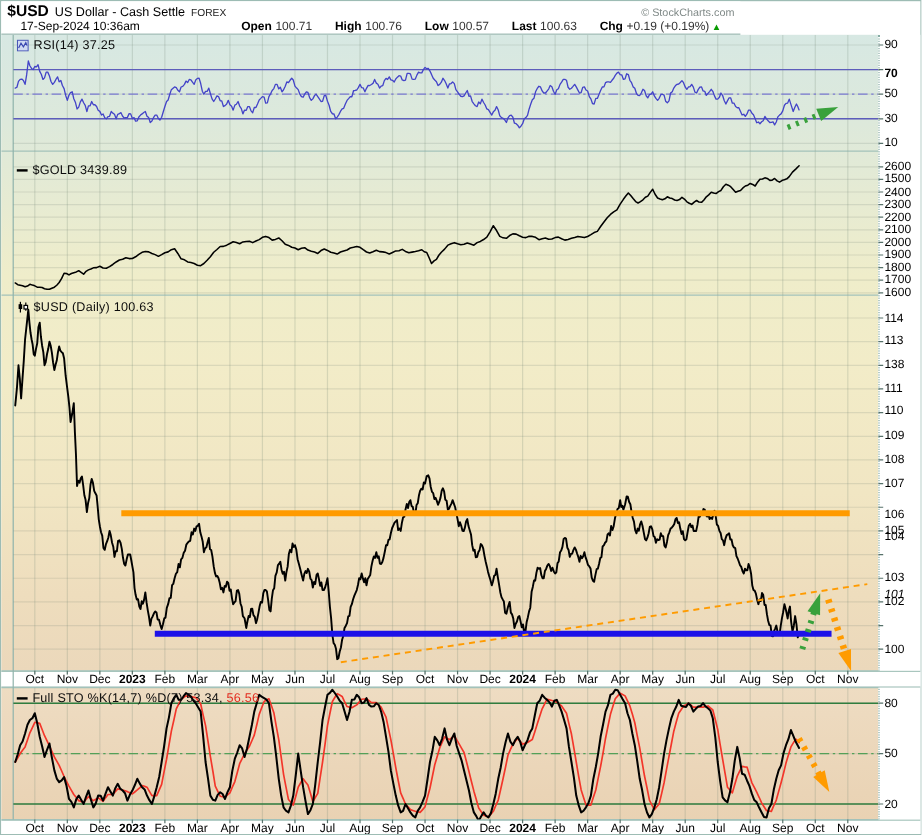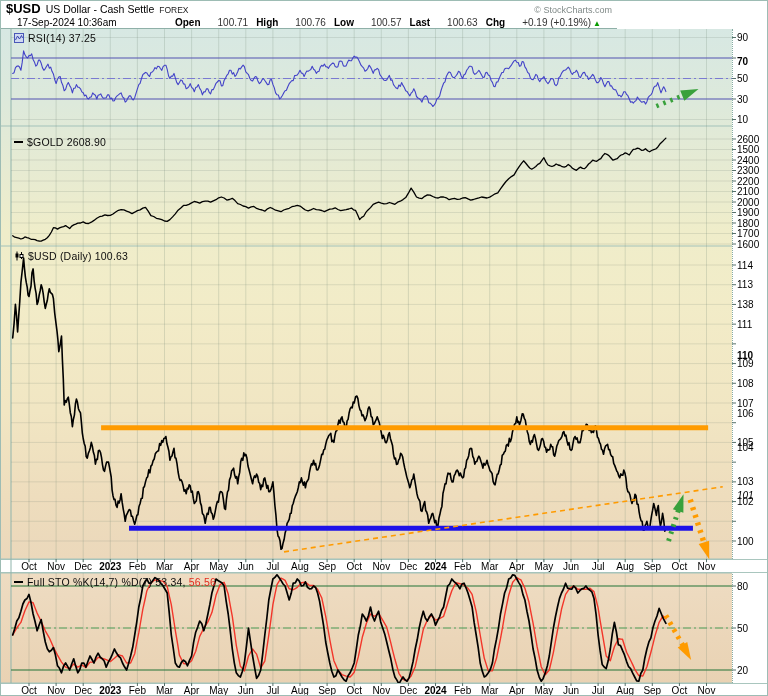--- a/index.html
+++ b/index.html
@@ -10,22 +10,22 @@
 .hdr{position:absolute;top:0;left:0;width:616px;height:28px;background:#fff;border-bottom:1px solid #8fb0a8}
 .hrow1{display:flex;justify-content:space-between;align-items:baseline;padding:2px 5px 0 5px;line-height:12px}
 .hleft{display:flex;align-items:baseline}
 .sym{font-weight:700;font-size:13px;color:#000}
 .nm{font-size:10.5px;color:#000;margin-left:5px}
 .ex{font-size:8.5px;color:#222;margin-left:5px}
 .copy{color:#808a88;font-size:9px}
 .hrow2{display:flex;justify-content:space-between;align-items:baseline;padding:0 16px;line-height:13px}
 .dt{font-size:10px;color:#000}
 .quote{font-size:10px;color:#333;white-space:nowrap}
-.ql{font-weight:700;color:#000;margin-left:8px}
-.qv{margin-left:17px}
+.ql{font-weight:700;color:#000;margin-left:19px}
+.qv{margin-left:3px}
 .up{color:#089b00;font-size:8px;margin-left:2px}
 
 .chart{position:absolute;top:28px;left:0;width:768px;height:668px}
 .bg-main{position:absolute;left:0;top:0;width:731px;height:530px;
   background:linear-gradient(180deg,#d7e8e3 0%,#dde9db 14%,#e7ebd2 27%,#efedca 38%,#f2ecc8 52%,#f1e6c3 72%,#eeddbd 88%,#ebd8bb 100%)}
 .bg-sto{position:absolute;left:0;top:544px;width:731px;height:110px;
   background:linear-gradient(180deg,#eedcc2 0%,#e9d2b3 100%)}
 .right-col{position:absolute;left:731px;top:0;width:37px;height:668px;background:#fff;border-left:1px dotted #86aca4}
 .strip{position:absolute;left:0;width:768px;height:14px;background:#fff;border-top:1px solid #a9c6be;border-bottom:1px solid #a9c6be}
 #xaxis-mid{top:530px}
@@ -401,21 +401,21 @@
         <svg width="10" height="10">
             <rect x="0.5" y="0.5" width="9" height="9" fill="#cfd9f2" stroke="#4a58b8"></rect>
             <polyline points="1.5,7 3.5,3 5.5,6 7.5,2.5 8.5,5" fill="none" stroke="#3946b0" stroke-width="1"></polyline>
           </svg>
       </span>
       <span class="txt">RSI(14) 37.25</span>
     </div>
 
     <div class="plabel" style="top:107px">
       <span class="legend-dash"></span>
-      <span class="txt">$GOLD 2608.90</span>
+      <span class="txt">$GOLD 3439.89</span>
     </div>
 
     <div class="plabel" style="top:221px">
       <span class="ic">
         <svg width="10" height="10">
             <line x1="3" y1="0.5" x2="3" y2="9.5" stroke="#000"></line>
             <rect x="1.5" y="2.5" width="3" height="4" fill="#000"></rect>
             <line x1="7.5" y1="1" x2="7.5" y2="8" stroke="#000"></line>
             <rect x="6" y="3.5" width="3" height="3" fill="#fff" stroke="#000"></rect>
           </svg>
@@ -443,25 +443,25 @@
         <div class="ylab" style="top: 157px;">2100</div>
         <div class="ylab" style="top: 167.5px;">2000</div>
         <div class="ylab" style="top: 178px;">1900</div>
         <div class="ylab" style="top: 188.5px;">1800</div>
         <div class="ylab" style="top: 199px;">1700</div>
         <div class="ylab" style="top: 209.5px;">1600</div>
         <div class="ylab" style="top: 230.5px;">114</div>
         <div class="ylab" style="top: 250.214px;">113</div>
         <div class="ylab" style="top: 269.929px;">138</div>
         <div class="ylab" style="top: 289.643px;">111</div>
-        <div class="ylab" style="top: 321px; font-weight: bold;">110</div>
+        <div class="ylab" style="top: 308px;">110</div>
         <div class="ylab" style="top: 329.071px;">109</div>
         <div class="ylab" style="top: 348.786px;">108</div>
         <div class="ylab" style="top: 368.5px;">107</div>
-        <div class="ylab" style="top: 379px;">106</div>
+        <div class="ylab" style="top: 395px;">106</div>
         <div class="ylab" style="top: 407.929px;">105</div>
         <div class="ylab" style="top: 413px;">104</div>
         <div class="ylab" style="top: 447.357px;">103</div>
         <div class="ylab" style="top: 467.071px;">102</div>
         <div class="ylab" style="top: 461px; font-style: italic;">101</div>
         <div class="ylab" style="top: 506.5px;">100</div>
         <div class="ylab" style="top: 551.5px;">80</div>
         <div class="ylab" style="top: 593.5px;">50</div>
         <div class="ylab" style="top: 635.5px;">20</div>
       </div>

